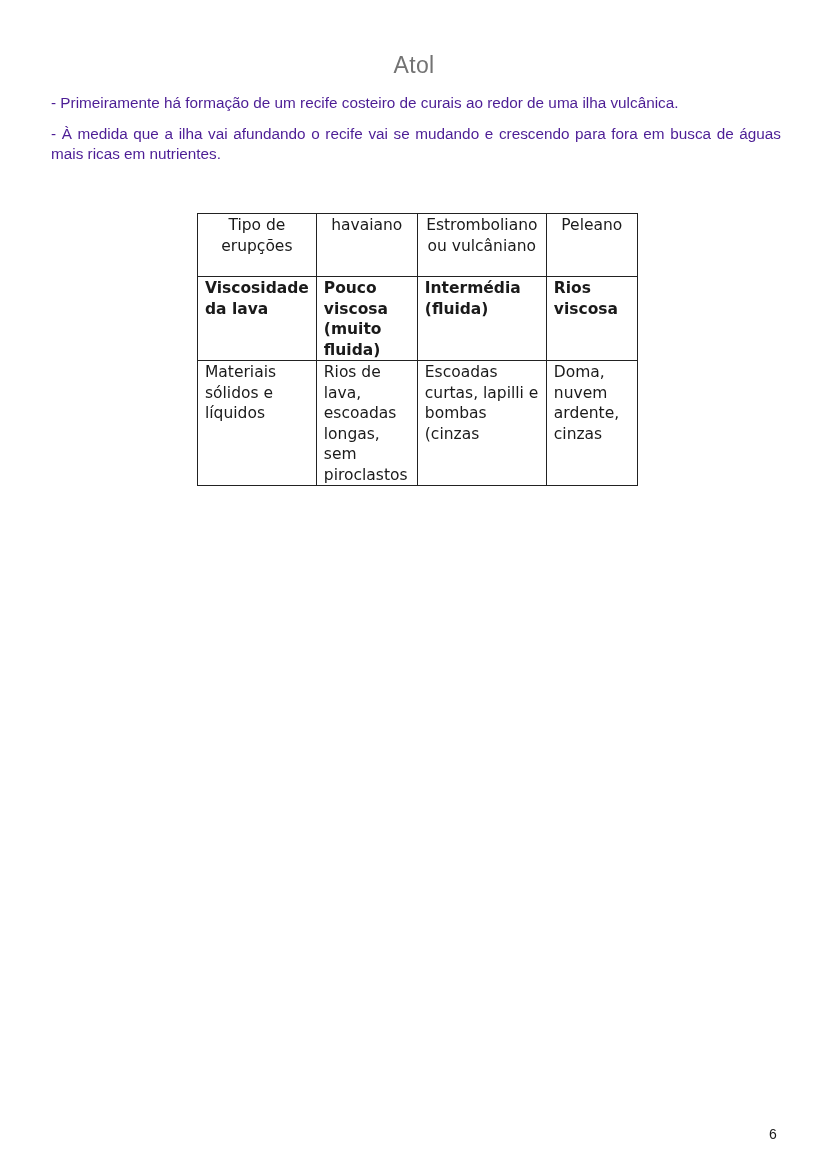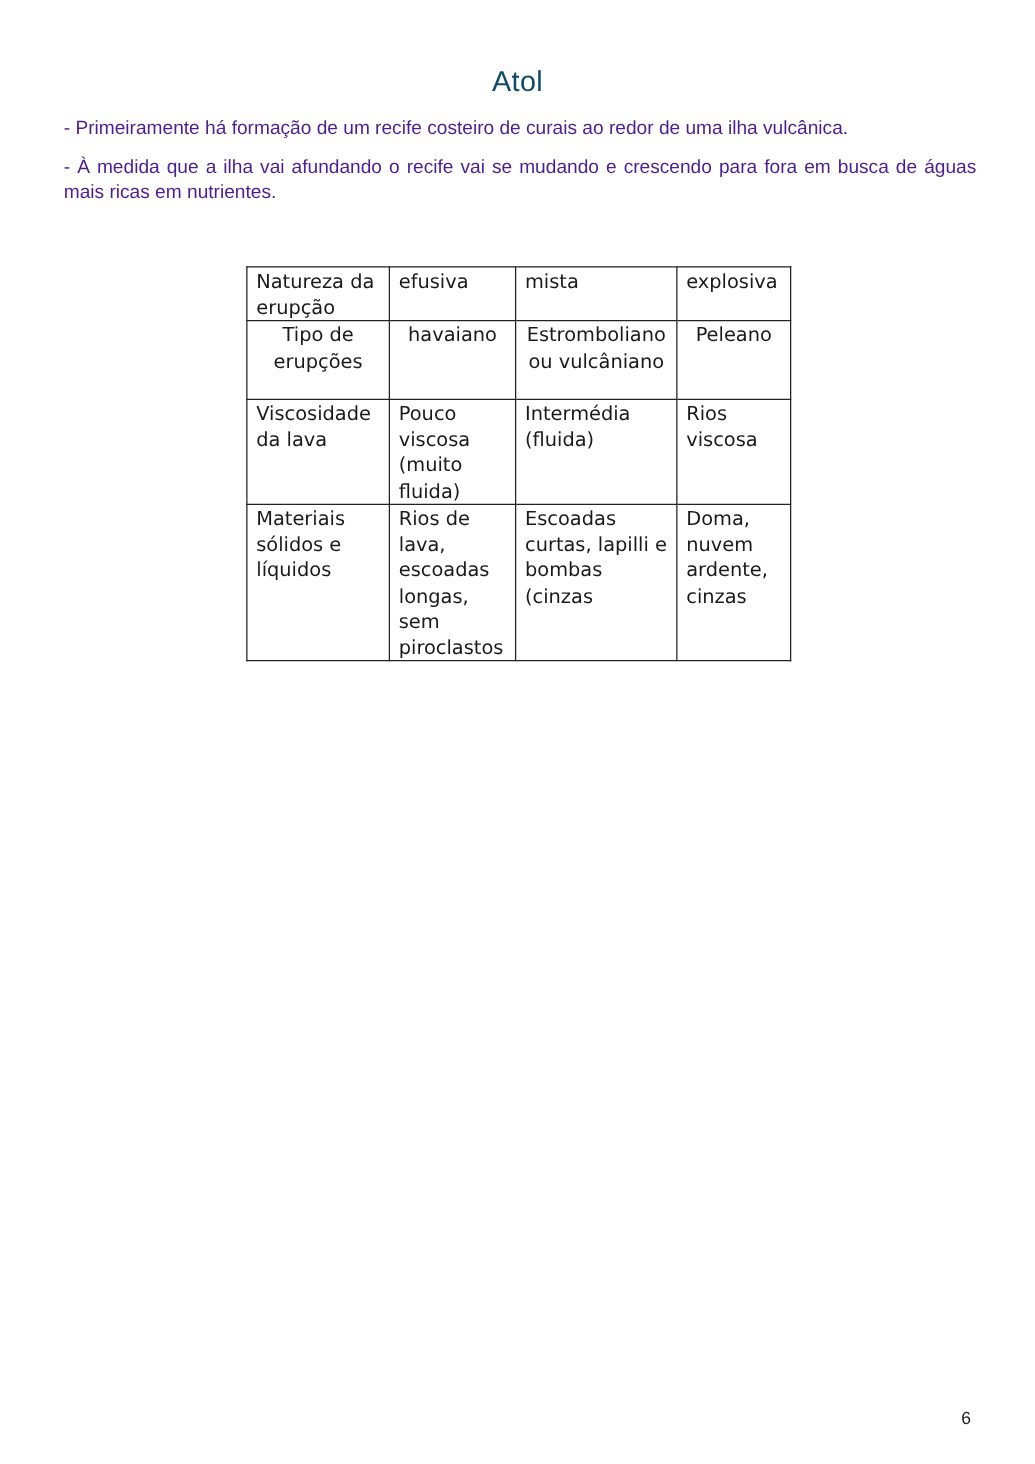--- a/index.html
+++ b/index.html
@@ -1,33 +1,33 @@
 <!DOCTYPE html>
 <html><head>
 <meta charset="utf-8">
 <style>
   html, body { margin: 0; padding: 0; background: #ffffff; }
   body { width: 828px; height: 1171px; position: relative; overflow: hidden;
          font-family: "DejaVu Sans", sans-serif; color: #1a1a1a; }
   .title { position: absolute; top: 52px; left: 0; width: 828px; text-align: center;
-           font-family: "Liberation Sans", sans-serif; font-size: 23px; color: #0c4a6e; letter-spacing: 0.3px; }
+           font-family: "Liberation Sans", sans-serif; font-size: 23px; color: #737373; letter-spacing: 0.3px; }
   .para { position: absolute; left: 51px; width: 730px; font-family: "Liberation Sans", sans-serif;
           font-size: 15.3px; line-height: 20px; color: #4c1d95; text-align: justify; }
   .p1 { top: 93px; }
   .p2 { top: 124px; }
   table.erupt { position: absolute; left: 197px; top: 213px; border-collapse: collapse;
                 font-family: "DejaVu Sans", sans-serif; font-size: 15.5px; line-height: 20.5px; color: #1a1a1a; }
   table.erupt td { border: 1.5px solid #222; vertical-align: top; padding: 1px 7px 0 7px; }
   td.c0 { width: 99px; }
   td.c1 { width: 86px; }
   td.c2 { width: 114px; }
   td.c3 { width: 76px; }
   tr.r0 td { height: 41px; }
   tr.r1 td { height: 61px; text-align: center; }
-  tr.r2 td { height: 81px; }
+  tr.r2 td { height: 81px; font-weight: bold; }
   tr.r3 td { height: 41px; }
   tr.r4 td { height: 122px; }
   tr.r5 td { height: 65px; vertical-align: middle; }
   tr.r5 td.photo-cell { vertical-align: top; position: relative; }
   .photo { position: absolute; display: block; }
   .ph-lava { left: 15px; top: 9px; width: 43px; height: 35px;
              background: linear-gradient(135deg, #b8a6c8 0%, #6a5a90 35%, #4c4070 55%, #8a9a50 75%, #6aa040 100%); }
   .ph-fire { left: 6px; top: 7px; width: 38px; height: 29px;
              background: linear-gradient(180deg, #e05a10 0%, #f08a20 40%, #c83a10 70%, #301810 100%); }
   .ph-ash { left: 50px; top: 4px; width: 43px; height: 28px;
@@ -39,26 +39,20 @@
 </style>
 </head>
 <body>
 
 <div class="title">Atol</div>
 <div class="para p1">- Primeiramente há formação de um recife costeiro de curais ao redor de uma ilha vulcânica.</div>
 <div class="para p2">- À medida que a ilha vai afundando o recife vai se mudando e crescendo para fora em busca de águas mais ricas em nutrientes.</div>
 
 <table class="erupt">
   <tbody>
-      <tr class="r0">
-    <td class="c0">Natureza da erupção</td>
-    <td class="c1">efusiva</td>
-    <td class="c2">mista</td>
-    <td class="c3">explosiva</td>
-  </tr>
   <tr class="r1">
     <td class="c0">Tipo de erupções</td>
     <td class="c1">havaiano</td>
     <td class="c2">Estromboliano ou vulcâniano</td>
     <td class="c3">Peleano</td>
   </tr>
   <tr class="r2">
     <td class="c0">Viscosidade da lava</td>
     <td class="c1">Pouco viscosa (muito fluida)</td>
     <td class="c2">Intermédia (fluida)</td>

